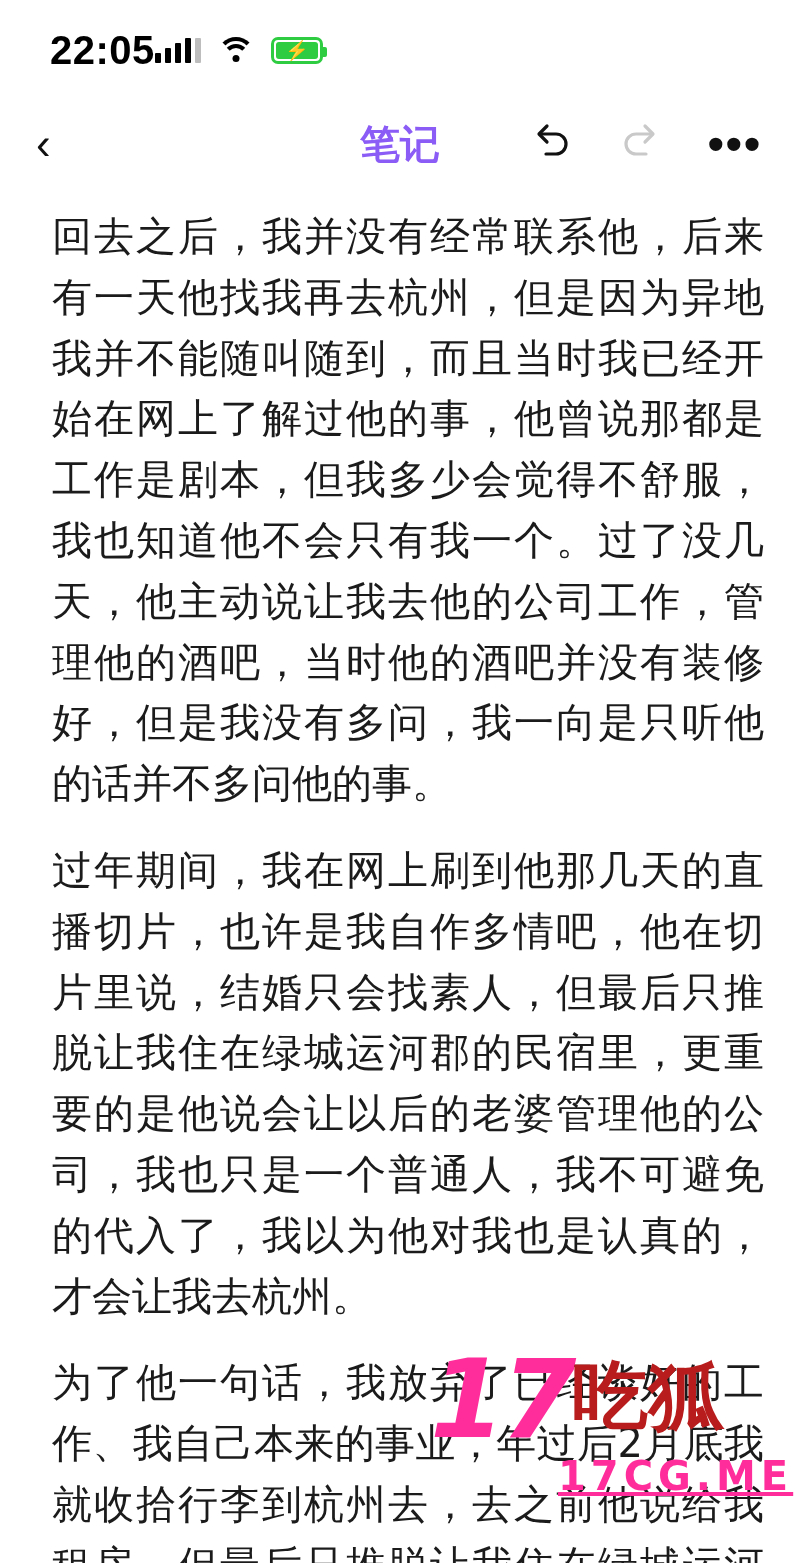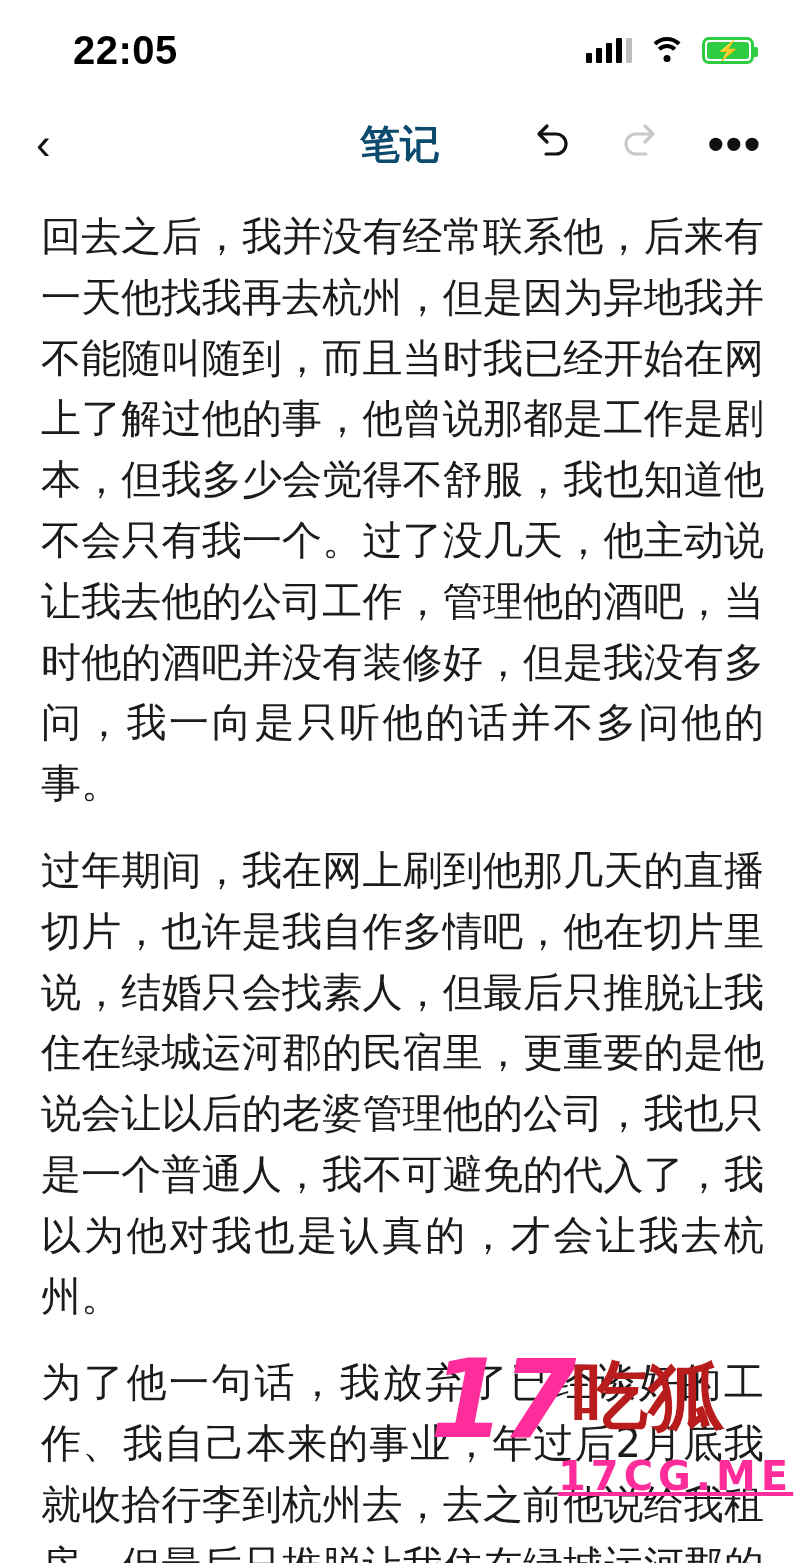--- a/index.html
+++ b/index.html
@@ -13,22 +13,21 @@
     position: relative;
     font-family: "Liberation Sans", sans-serif;
     overflow: hidden;
   }
 
   
   .status-bar {
     height: 100px;
     display: flex;
     align-items: center;
-    justify-content: space-between;
-    padding: 0 46px 0 73px;
+    padding: 0 46px 0 50px;
     box-sizing: border-box;
   }
   .status-time {
     font-size: 40px;
     font-weight: bold;
     color: #000;
     letter-spacing: 0.5px;
   }
   .status-right {
     display: flex;
@@ -126,21 +125,21 @@
     line-height: 1;
     width: 50px;
     font-weight: 300;
   }
   .nav-title {
     position: absolute;
     left: 0; right: 0;
     text-align: center;
     font-size: 40px;
     font-weight: bold;
-    color: #0c4a6e;
+    color: #8b5cf6;
     pointer-events: none;
   }
   .nav-actions {
     margin-left: auto;
     display: flex;
     align-items: center;
     gap: 44px;
     z-index: 2;
   }
   .nav-icon {
@@ -158,21 +157,21 @@
   
   .note-body {
     padding: 18px 36px 0 36px;
     box-sizing: border-box;
   }
   .note-para {
     font-family: "DejaVu Sans", sans-serif;
     font-size: 40px;
     line-height: 1.52;
     color: #1b1b1b;
-    margin: 0 0 26px 5px;
+    margin: 0 0 26px 16px;
     text-align: justify;
     text-justify: inter-ideograph;
     letter-spacing: 0px;
   }
 
   
   .watermark {
     position: absolute;
     left: 430px;
     top: 1350px;

